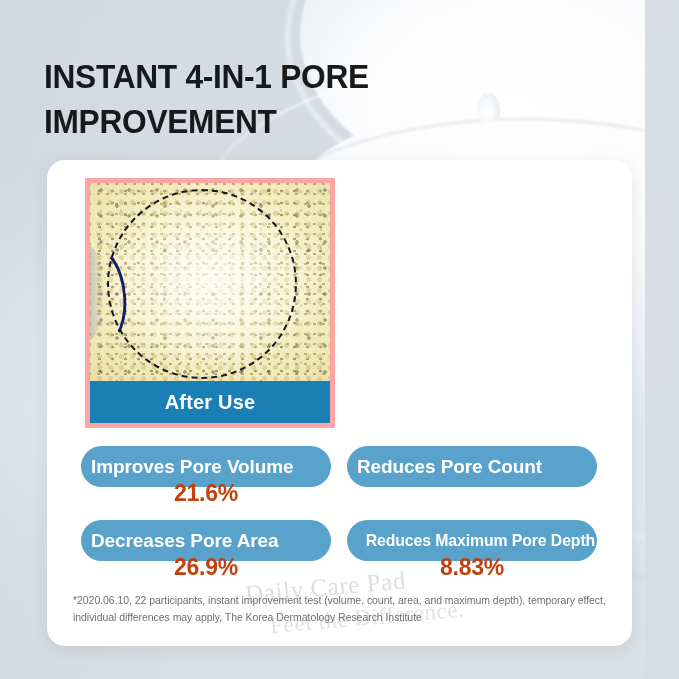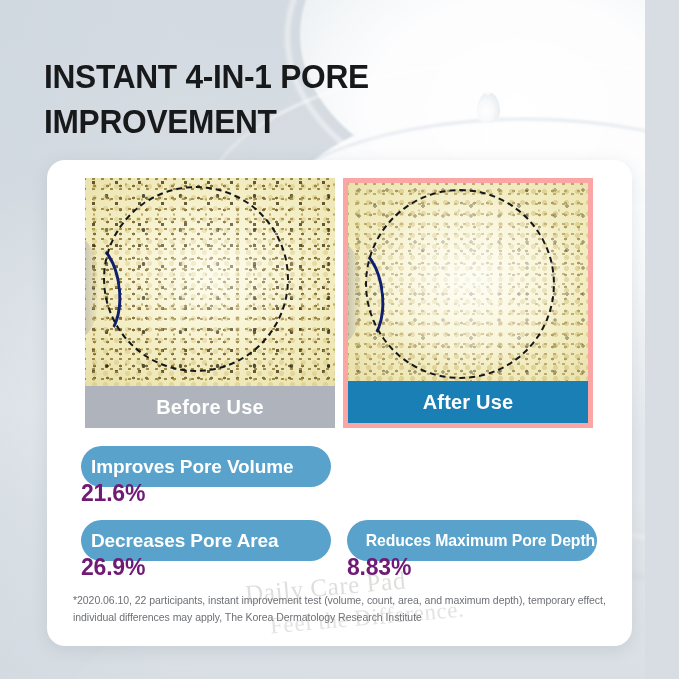--- a/index.html
+++ b/index.html
@@ -354,24 +354,24 @@
   }
   .pill-label.condensed {
     font-size: 17px;
     transform: scaleX(0.93);
   }
   .pill-value {
     position: absolute;
     left: 0;
     top: 34px;
     width: 250px;
-    text-align: left;
+    text-align: center;
     font-size: 23px;
     font-weight: bold;
-    color: #701a75;
+    color: #c2410c;
     letter-spacing: -0.2px;
   }
 
   
   .footnote {
     position: absolute;
     left: 26px;
     top: 432px;
     width: 534px;
     text-align: left;
@@ -420,35 +420,20 @@
   <div class="bg-stream"></div>
   <div class="bg-vignette"></div>
 
   <h1 class="headline">INSTANT 4-IN-1 PORE
 IMPROVEMENT</h1>
 
   <div class="card">
 
     <div class="compare">
 
-      <div class="panel before">
-        <div class="micro">
-          <div class="speckle sp-a"></div>
-          <div class="speckle sp-b"></div>
-          <div class="speckle sp-c"></div>
-          <div class="speckle sp-d"></div>
-          <div class="micro-glow"></div>
-          <div class="blue-shade"></div>
-          <div class="blue-mark"></div>
-          <div class="dashed-circle"></div>
-        </div>
-        <div class="caption before">
-          <span>Before Use</span>
-        </div>
-      </div>
 
       <div class="panel after">
         <div class="micro">
           <div class="speckle sp-a"></div>
           <div class="speckle sp-b"></div>
           <div class="speckle sp-c"></div>
           <div class="speckle sp-d"></div>
           <div class="micro-glow"></div>
           <div class="blue-shade"></div>
           <div class="blue-mark"></div>
@@ -464,20 +449,23 @@
     <div class="stats">
 
       <div class="stat">
         <div class="pill">
           <span class="pill-label">Improves Pore Volume</span>
         </div>
         <div class="pill-value">21.6%</div>
       </div>
 
       <div class="stat">
+        <div class="pill">
+          <span class="pill-label">Reduces Pore Count</span>
+        </div>
       </div>
 
       <div class="stat">
         <div class="pill">
           <span class="pill-label">Decreases Pore Area</span>
         </div>
         <div class="pill-value">26.9%</div>
       </div>
 
       <div class="stat">

